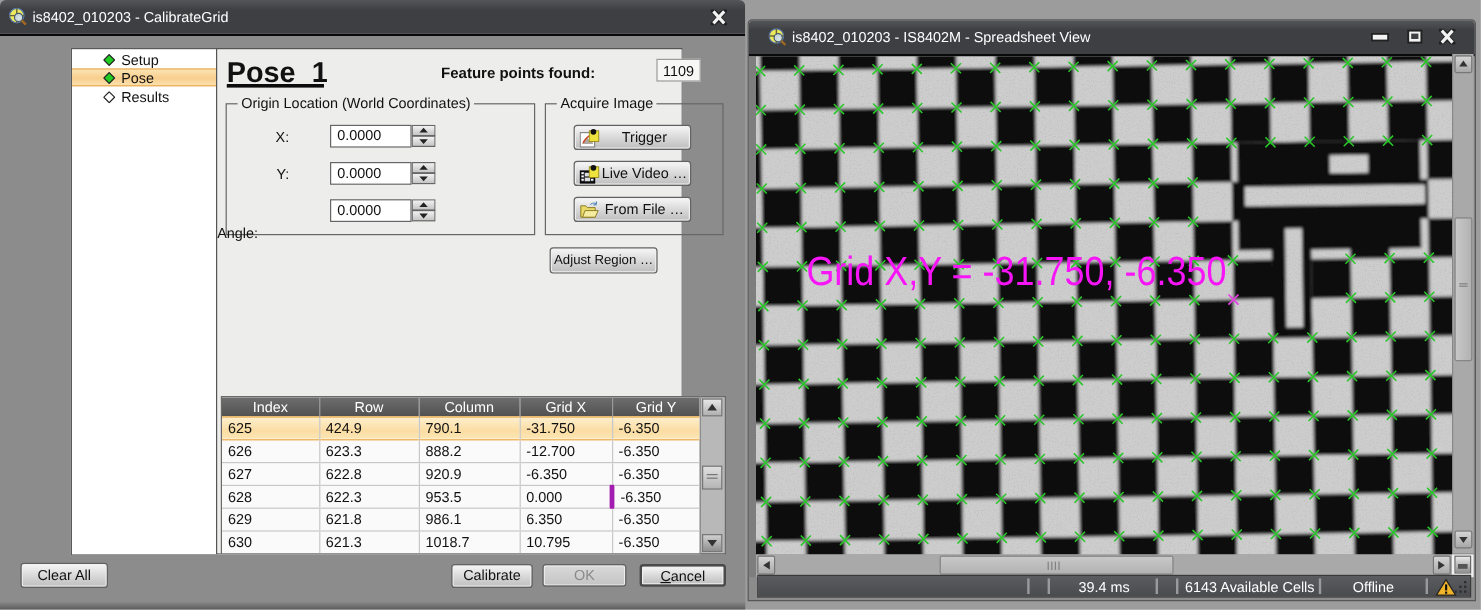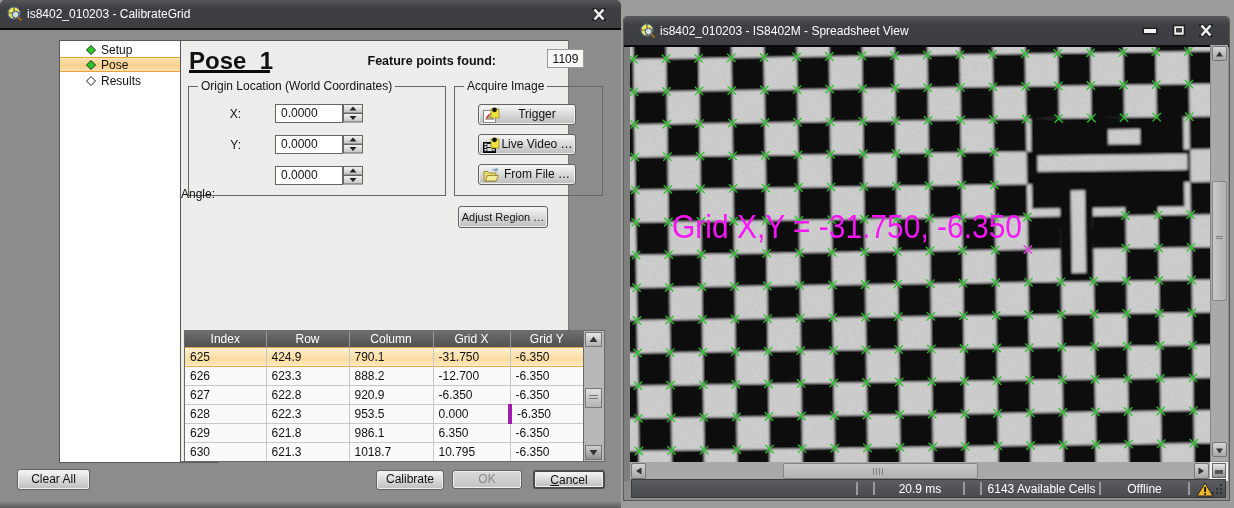--- a/index.html
+++ b/index.html
@@ -509,21 +509,21 @@
   </div>
   <div class="abs" style="left:586px;top:445px;width:18px;height:19px;background:#f2f2f2;">
     <div class="abs" style="left:2px;top:1px;width:14px;height:15px;background:linear-gradient(#e8e8e8,#909090);border:1px solid #666;">
       <div class="abs" style="left:2px;top:6px;width:8px;height:4px;background:#555;"></div>
     </div>
   </div>
 
   <div class="abs" style="left:7px;top:462px;width:595px;height:19px;background:linear-gradient(#5b5c60,#4a4b4f);border:1px solid #3a3a3a;color:#fff;font-size:12px;">
     <div class="abs" style="left:224px;top:2px;width:2px;height:13px;background:#9a9a9c;"></div>
     <div class="abs" style="left:241px;top:2px;width:2px;height:13px;background:#9a9a9c;"></div>
-    <div class="abs" style="left:246px;top:2px;width:84px;text-align:center;">20.9 ms</div>
+    <div class="abs" style="left:246px;top:2px;width:84px;text-align:center;">39.4 ms</div>
     <div class="abs" style="left:331px;top:2px;width:2px;height:13px;background:#9a9a9c;"></div>
     <div class="abs" style="left:348px;top:2px;width:2px;height:13px;background:#9a9a9c;"></div>
     <div class="abs" style="left:352px;top:2px;width:115px;text-align:center;">6143 Available Cells</div>
     <div class="abs" style="left:467px;top:2px;width:2px;height:13px;background:#9a9a9c;"></div>
     <div class="abs" style="left:469px;top:2px;width:87px;text-align:center;">Offline</div>
     <div class="abs" style="left:556px;top:2px;width:2px;height:13px;background:#9a9a9c;"></div>
     <svg class="abs" style="left:564px;top:2px" width="18" height="15" viewBox="0 0 18 15">
       <path d="M9 1 L17 14 H1 Z" fill="#f0b429" stroke="#222" stroke-width="1"></path>
       <rect x="8.2" y="5" width="1.8" height="5" fill="#111"></rect>
         <rect x="8.2" y="11" width="1.8" height="1.8" fill="#111"></rect>

